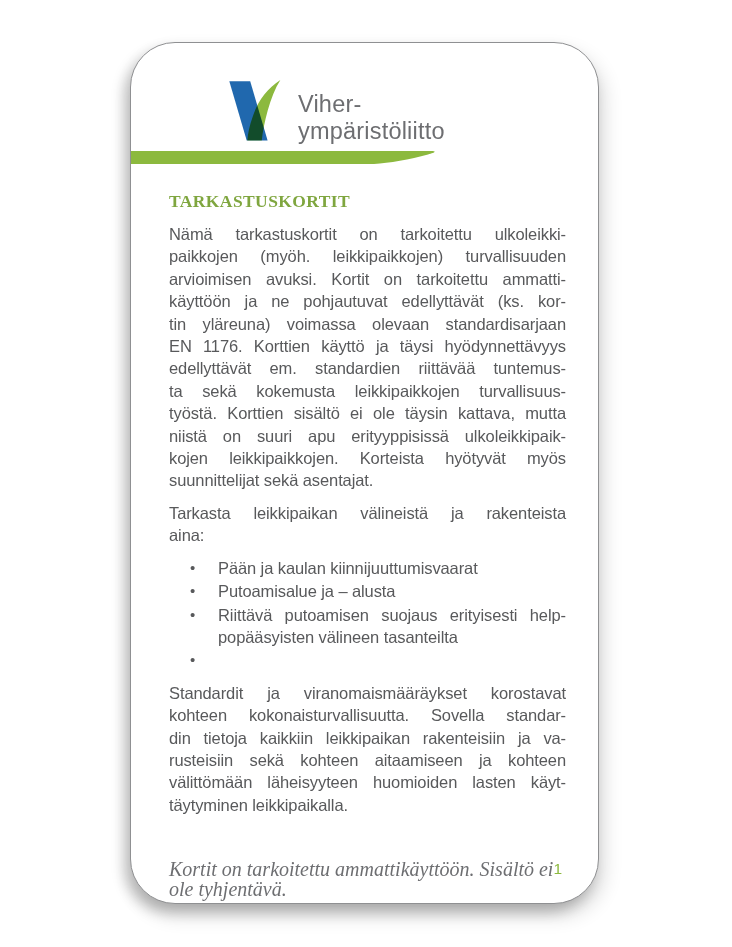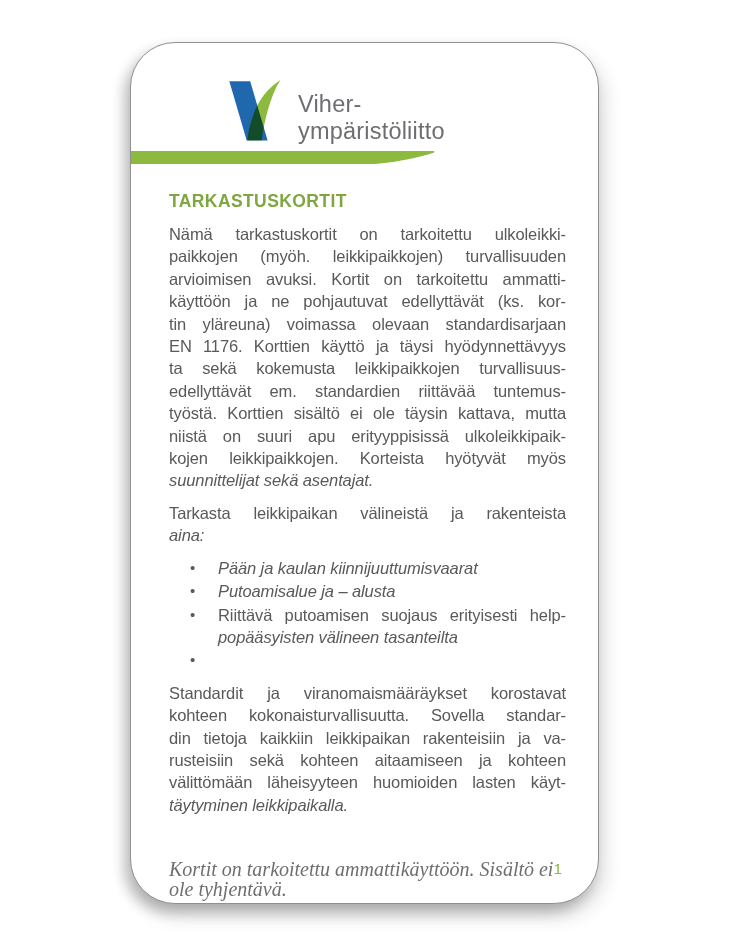--- a/index.html
+++ b/index.html
@@ -27,26 +27,26 @@
   .v-logo .stroke-blue{fill:var(--logo-blue);}
   .v-logo .stroke-green{fill:var(--brand-green);mix-blend-mode:multiply;}
   .wordmark{margin-left:13px;margin-top:12px;font-size:23.5px;line-height:26.5px;
     color:var(--wordmark-gray);letter-spacing:0.2px;font-weight:400;}
 
   .swoosh{position:absolute;left:0;top:108px;width:307px;height:13px;display:block;}
   .swoosh path{fill:var(--brand-green);}
 
   .content{position:absolute;left:38px;right:32px;top:148px;}
   .heading{font-size:17.5px;line-height:20px;font-weight:bold;
-    color:var(--heading-green);letter-spacing:0.4px;margin-bottom:12px;}
+    color:var(--heading-green);letter-spacing:0.4px;margin-bottom:12px;font-family:Liberation Serif, serif;}
 
   .para{color:var(--body-text-gray);font-size:16.5px;line-height:22.4px;
     margin-bottom:10px;letter-spacing:-0.1px;}
   .jline{text-align:justify;text-align-last:justify;}
-  .jline.last{text-align-last:left;font-style:italic;}
+  .jline.last{text-align-last:left;}
 
   .bullet-list{list-style:none;margin:4px 0 10px 0;}
   .bullet-list li{display:flex;padding-left:21px;margin:1px 0;
     color:var(--body-text-gray);font-size:16.5px;line-height:22.4px;letter-spacing:-0.1px;}
   .bullet-dot{width:28px;flex:none;font-size:15px;line-height:22.4px;color:var(--body-text-gray);}
   .bullet-text{flex:1;}
 
   .footer{position:absolute;left:38px;right:32px;bottom:24px;height:20px;}
   .footer-note{display:block;text-align:left;
     font-family:"Liberation Serif",serif;font-style:italic;
@@ -79,22 +79,22 @@
     <div class="content">
       <div class="heading">TARKASTUSKORTIT</div>
 
       <div class="para">
           <div class="jline">Nämä tarkastuskortit on tarkoitettu ulkoleikki-</div>
           <div class="jline">paikkojen (myöh. leikkipaikkojen) turvallisuuden</div>
           <div class="jline">arvioimisen avuksi. Kortit on tarkoitettu ammatti-</div>
           <div class="jline">käyttöön ja ne pohjautuvat edellyttävät (ks. kor-</div>
           <div class="jline">tin yläreuna) voimassa olevaan standardisarjaan</div>
           <div class="jline">EN 1176. Korttien käyttö ja täysi hyödynnettävyys</div>
+          <div class="jline">edellyttävät em. standardien riittävää tuntemus-</div>
           <div class="jline">ta sekä kokemusta leikkipaikkojen turvallisuus-</div>
-          <div class="jline">edellyttävät em. standardien riittävää tuntemus-</div>
           <div class="jline">työstä. Korttien sisältö ei ole täysin kattava, mutta</div>
           <div class="jline">niistä on suuri apu erityyppisissä ulkoleikkipaik-</div>
           <div class="jline">kojen leikkipaikkojen. Korteista hyötyvät myös</div>
           <div class="jline last">suunnittelijat sekä asentajat.</div>
         </div>
 
       <div class="para">
           <div class="jline">Tarkasta leikkipaikan välineistä ja rakenteista</div>
           <div class="jline last">aina:</div>
         </div>

